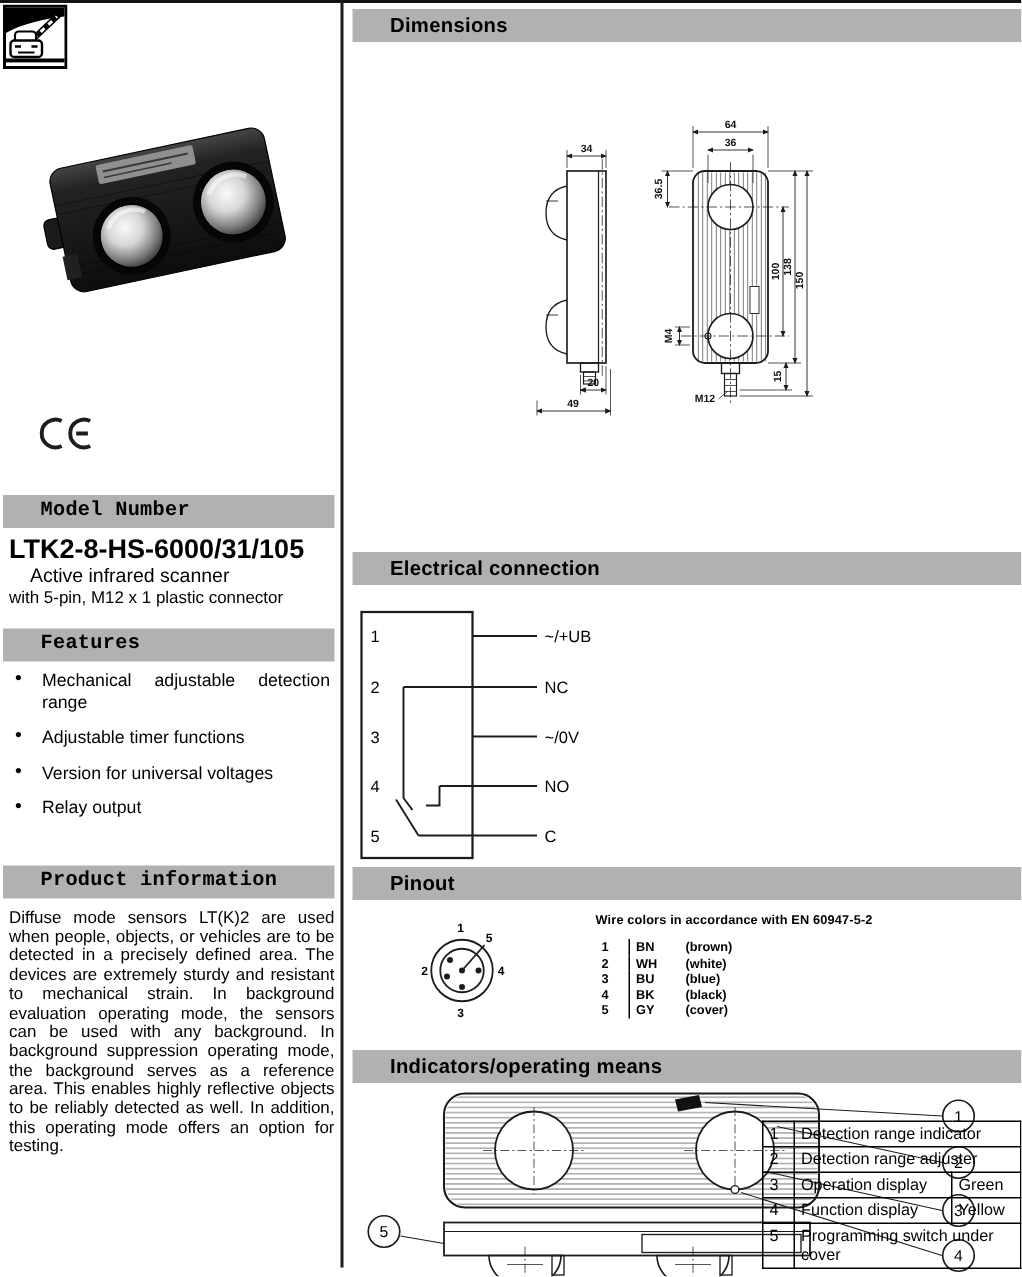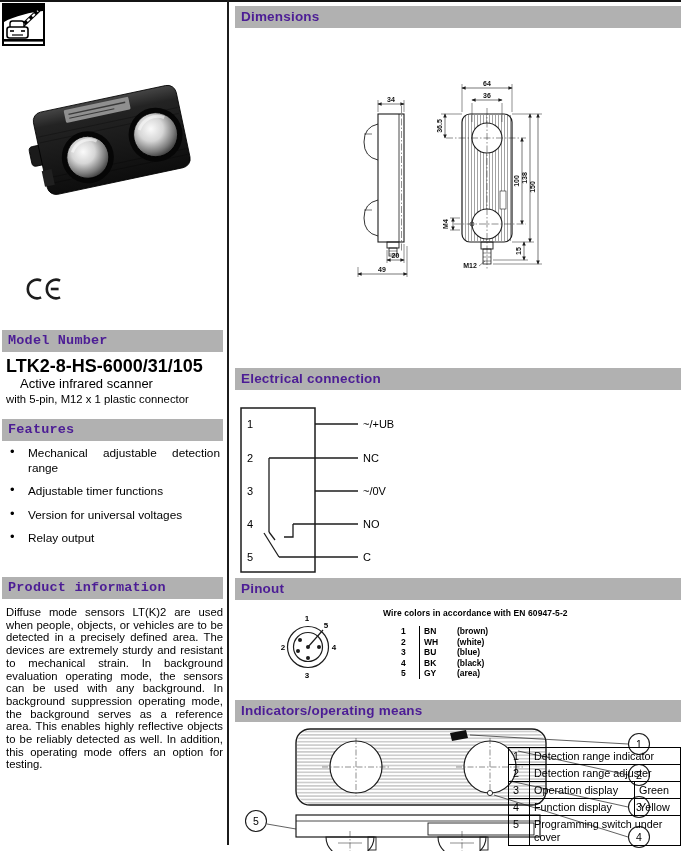--- a/index.html
+++ b/index.html
@@ -5,42 +5,42 @@
   html,body{margin:0;padding:0;}
   body{
     width:681px;height:851px;position:relative;overflow:hidden;
     background:#ffffff;color:#000;
     font-family:"Liberation Sans","DejaVu Sans",sans-serif;
     -webkit-font-smoothing:antialiased;
   }
   .topline{position:absolute;left:0;top:0;width:681px;height:2px;background:#141414;}
   .divider{position:absolute;left:227px;top:0;width:2px;height:845px;background:#1c1c1c;}
   .bar{
-    position:absolute;background:#b1b1b1;color:#4c1d95;
+    position:absolute;background:#b1b1b1;color:#000000;
     font-weight:bold;font-size:13.5px;line-height:22px;
-    padding-left:6px;box-sizing:border-box;letter-spacing:0.2px;
+    padding-left:25px;box-sizing:border-box;letter-spacing:0.2px;
   }
   .bar.left{left:2px;width:221px;height:22px;font-family:Liberation Mono, monospace;}
   .bar.right{left:235px;width:446px;height:22px;}
   .abs{position:absolute;}
   .model{left:6px;top:356px;font-size:18px;font-weight:bold;}
   .desc1{left:20px;top:376px;font-size:13px;}
   .desc2{left:6px;top:393px;font-size:11.3px;}
   ul.features{
     position:absolute;left:6px;top:446px;width:214px;margin:0;padding:0;
     list-style:none;font-size:11.8px;line-height:14.5px;
   }
   ul.features li{position:relative;padding-left:22px;margin-bottom:9px;text-align:justify;}
   ul.features li::before{content:"•";position:absolute;left:4px;top:-1px;font-size:13px;}
   .prodtext{
     left:6px;top:606px;width:217px;font-size:11.3px;line-height:12.7px;
     text-align:justify;
   }
   .pin-note{
-    left:383px;top:608px;font-size:8.5px;font-weight:bold;letter-spacing:0.1px;text-align:right;
+    left:397px;top:608px;font-size:8.5px;font-weight:bold;letter-spacing:0.1px;text-align:right;
   }
   .wires{left:401px;top:626px;font-size:8.5px;font-weight:bold;}
   .wrow{display:flex;height:10.6px;line-height:10.6px;}
   .wpin{width:18px;}
   .wcode{border-left:1.6px solid #000;padding-left:4px;width:24px;}
   .wcol{padding-left:9px;width:70px;}
   table.ind{
     position:absolute;left:508px;top:747px;border-collapse:collapse;
     font-size:10.8px;
   }
@@ -291,21 +291,21 @@
     <span class="wcol">(blue)</span>
   </div>
   <div class="wrow">
     <span class="wpin">4</span>
     <span class="wcode">BK</span>
     <span class="wcol">(black)</span>
   </div>
   <div class="wrow">
     <span class="wpin">5</span>
     <span class="wcode">GY</span>
-    <span class="wcol">(area)</span>
+    <span class="wcol">(cover)</span>
   </div>
 </div>
 
 <div class="bar right" style="top:700px">Indicators/operating means</div>
 
 <svg class="abs" style="left:238px;top:723px" width="432" height="128" viewBox="0 0 432 128">
   <defs>
     <pattern id="hrib" width="4" height="3.4" patternUnits="userSpaceOnUse">
       <path d="M0,1.7 H4" stroke="#555" stroke-width="0.55"></path>
     </pattern>

